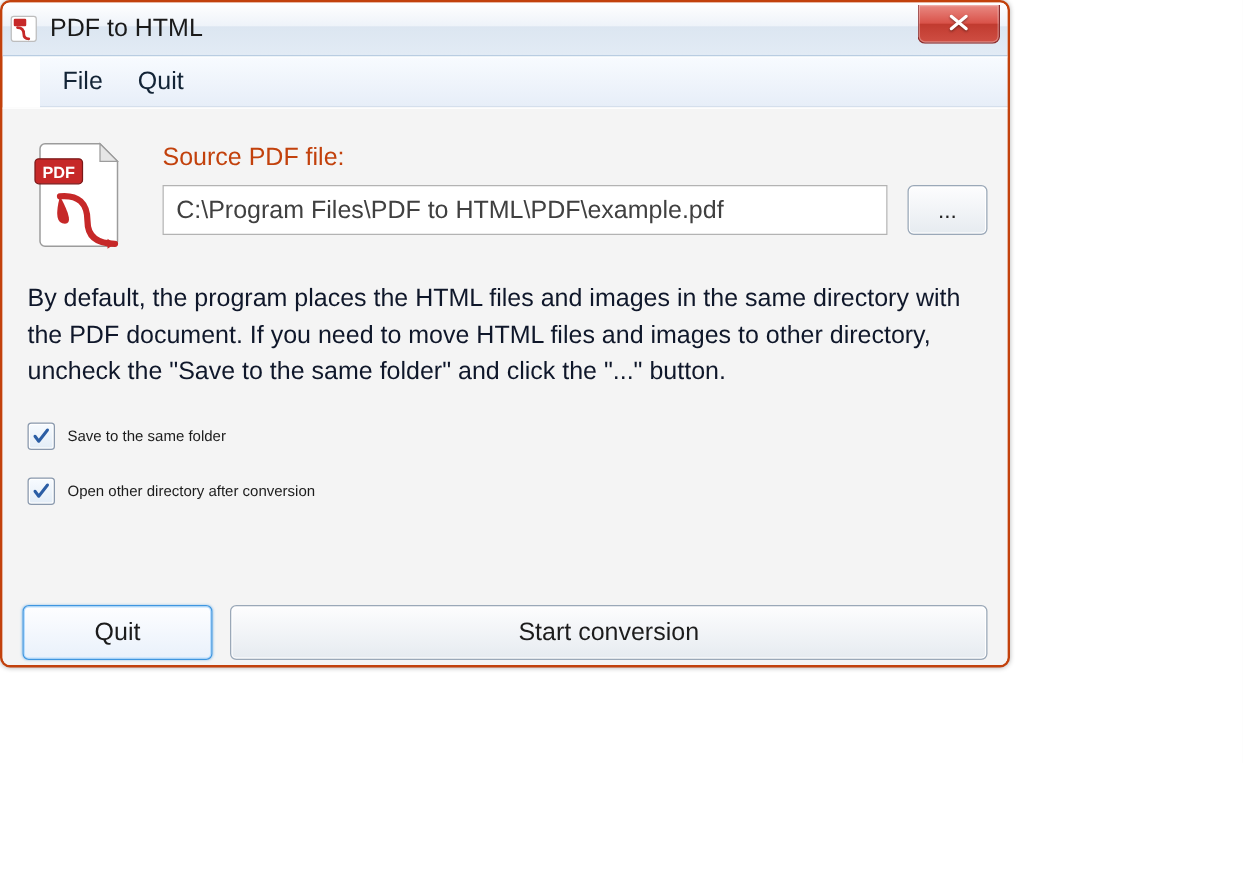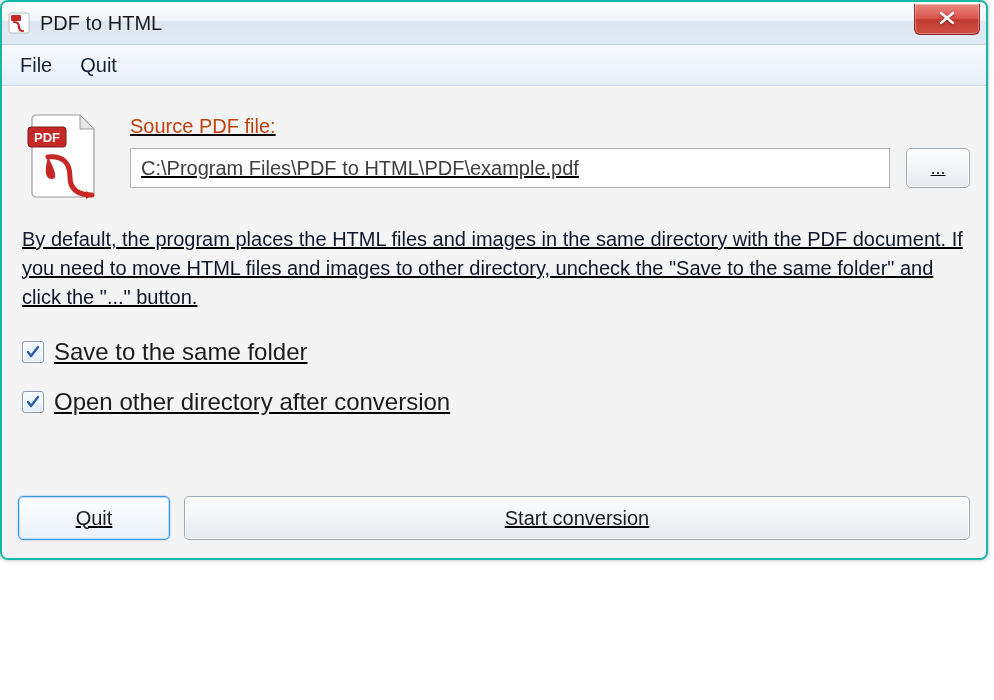--- a/index.html
+++ b/index.html
@@ -7,23 +7,23 @@
     padding: 0;
     width: 994px;
     height: 700px;
     font-family: "Segoe UI", Tahoma, Arial, sans-serif;
     font-size: 18px;
     background: #fff;
     overflow: hidden;
   }
 
   .window {
-    width: 988px;
+    width: 808px;
     box-sizing: border-box;
-    border: 2px solid #14b8a6;
+    border: 2px solid #c2410c;
     border-radius: 8px;
     background: #fff;
     box-shadow: 0 0 4px rgba(0,0,0,0.3);
     overflow: hidden;
   }
 
   
   .titlebar {
     height: 42px;
     background: linear-gradient(to bottom, #ffffff 0%, #eef3f9 45%, #dce6f1 46%, #e2ebf5 100%);
@@ -59,32 +59,32 @@
   
   .menubar {
     height: 40px;
     background: linear-gradient(to bottom, #f8fbff, #e7eef8);
     border-bottom: 1px solid #c9d6e6;
     display:flex;
     align-items:center;
     padding: 0 18px;
     gap: 28px;
     box-shadow: inset 0 1px 0 #fff;
+    margin-left: 30px;
   }
   .menubar .menu-item {
     color: #132436;
     font-size: 20px;
     cursor: pointer;
   }
 
   .client {
-    padding: 16px 16px 18px 16px;
+    padding: 16px 16px 4px 16px;
     background: #f4f4f4;
     border-top: 1px solid #fff;
-    text-decoration: underline;
   }
 
   
   .src-row {
     display: flex;
     align-items: flex-start;
     gap: 24px;
     margin: 8px 0 22px 6px;
   }
   .pdf-icon {
@@ -145,21 +145,21 @@
   .checkbox {
     width: 20px; height: 20px;
     border: 1px solid #8a99ad;
     border-radius: 3px;
     background: linear-gradient(to bottom,#f7fbff,#e3edf7);
     display:flex; align-items:center; justify-content:center;
     cursor:pointer;
     box-shadow: inset 0 0 0 1px #fff;
   }
   .checkbox svg { display:block; }
-  .check-label { font-size: 24px; color:#1c1c1c; cursor:pointer; }
+  .check-label { font-size: 12px; color:#1c1c1c; cursor:pointer; }
 
   .button-row {
     display:flex;
     gap: 14px;
     margin-top: 80px;
   }
   .btn {
     height: 42px;
     border: 1px solid #9aa8b8;
     border-radius: 5px;

